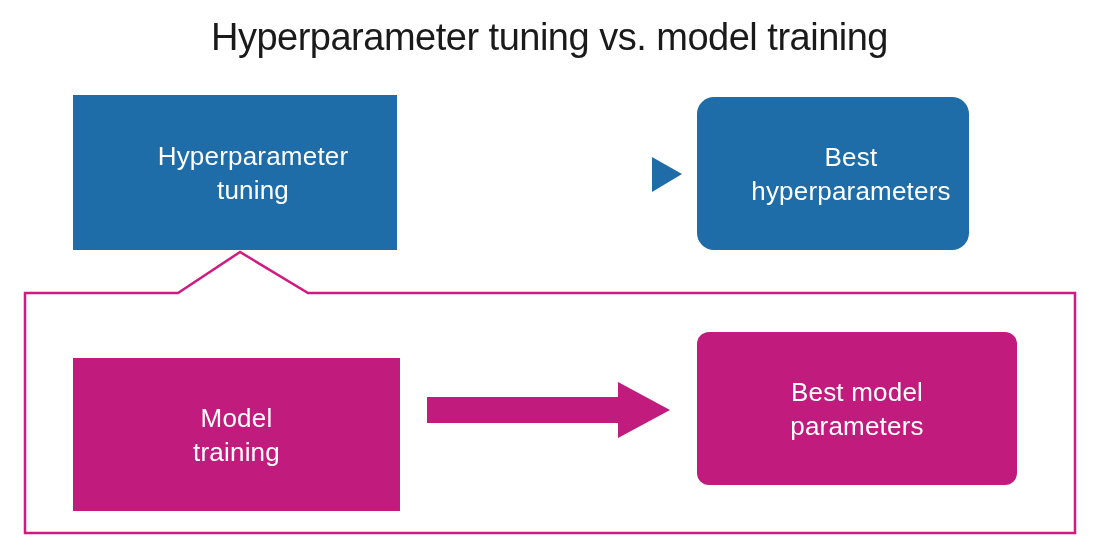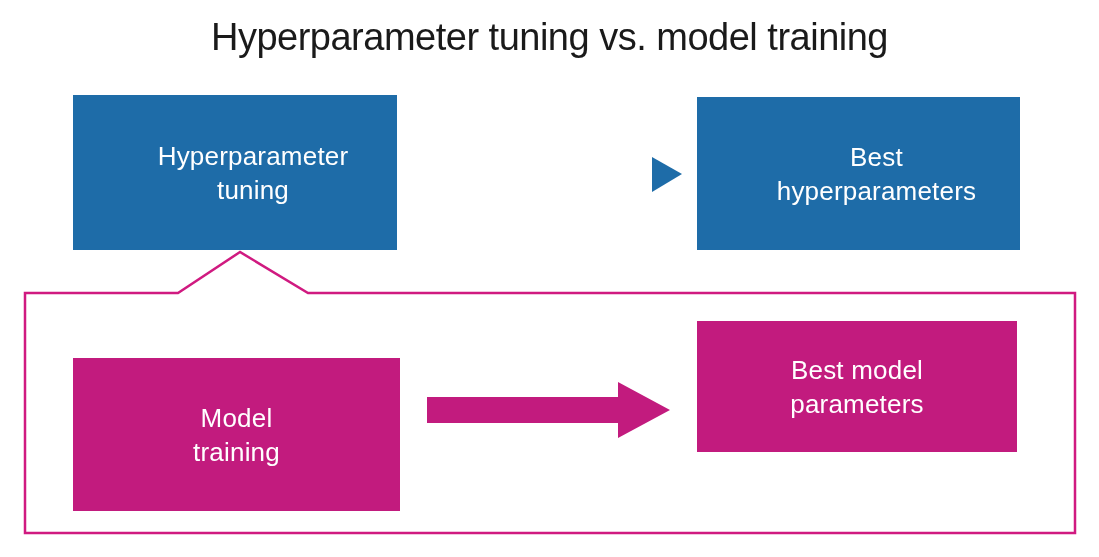--- a/index.html
+++ b/index.html
@@ -44,23 +44,23 @@
     color: var(--box_text);
     font-size: 26px;
     line-height: 34px;
     white-space: pre-line;
     letter-spacing: 0.2px;
   }
   .box.blue    { background: var(--blue); padding-left: 36px; }
   .box.magenta { background: var(--magenta); }
 
   .box-hyperparameter-tuning { left: 73px;  top: 95px;  width: 324px; height: 155px; }
-  .box-best-hyperparameters  { left: 697px; top: 97px;  width: 323px; height: 153px; }
+  .box-best-hyperparameters  { left: 697px; top: 97px;  width: 272px; height: 153px; border-radius: 17px; }
   .box-model-training        { left: 73px;  top: 334px; width: 327px; height: 153px; margin-top: 24px; }
-  .box-best-model-parameters { left: 697px; top: 321px; width: 320px; height: 131px; }
+  .box-best-model-parameters { left: 697px; top: 332px; width: 320px; height: 153px; border-radius: 12px; }
 
   .overlay {
     position: absolute;
     left: 0;
     top: 0;
     width: 1099px;
     height: 557px;
     pointer-events: none;
   }
 

